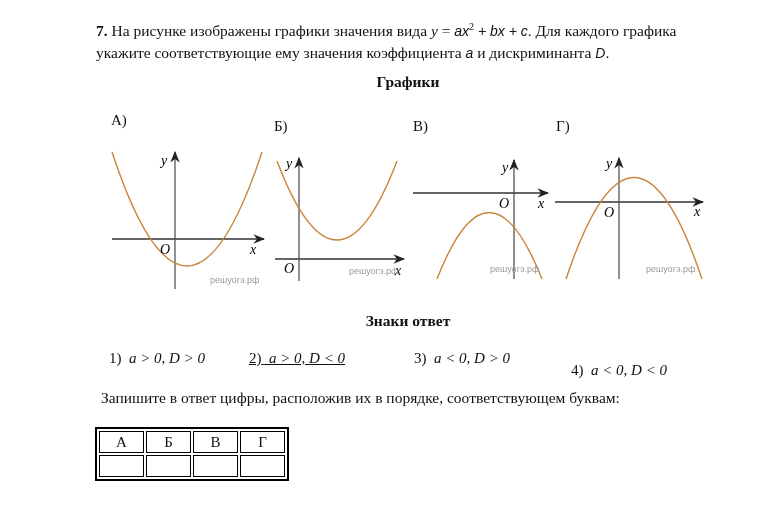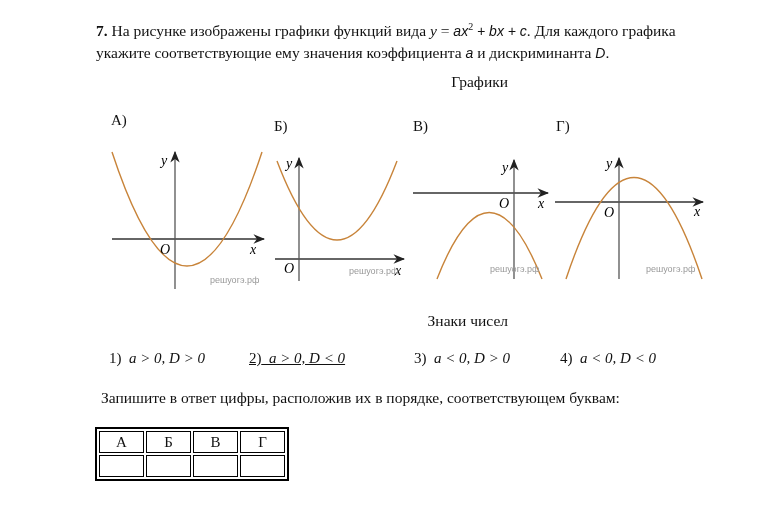--- a/index.html
+++ b/index.html
@@ -3,36 +3,36 @@
 <meta charset="utf-8">
 <style>
   html, body { margin: 0; padding: 0; background: #ffffff; }
   body { width: 760px; height: 531px; position: relative; overflow: hidden;
          font-family: "Liberation Serif", "DejaVu Serif", serif; color: #111; }
   .abs { position: absolute; }
   .problem { left: 96px; top: 16px; width: 620px; font-size: 15.5px; line-height: 21px; }
   .problem b { font-weight: bold; }
   .it { font-style: italic; }
   .itsans { font-style: italic; font-family: "Liberation Sans", sans-serif; font-size: 14px; }
-  .heading { font-weight: normal; font-size: 15.5px; text-align: right; width: 200px; }
+  .heading { font-weight: bold; font-size: 15.5px; text-align: center; width: 200px; }
   .glabel { font-size: 15px; }
   svg text { font-family: "Liberation Serif", serif; }
   .opts { top: 350px; left: 94px; width: 600px; font-size: 15px; }
   .opt { position: absolute; white-space: nowrap; }
   .instr { left: 101px; top: 389px; font-size: 15.5px; }
   table.ans { position: absolute; left: 95px; top: 427px; border: 2px solid #000;
               border-collapse: separate; border-spacing: 2px; }
   table.ans td { border: 1.5px solid #000; width: 43px; height: 20px; text-align: center;
                  font-size: 15px; padding: 0; }
 </style>
 </head>
 <body>
 
 <div class="abs problem">
-  <b>7.</b><span> На рисунке изображены графики функций вида </span><span class="it">y</span><span> = </span><span class="itsans">ax</span><sup style="font-size:10px">2</sup><span class="itsans"> + bx + c</span><span>. Для каждого графика укажите соответствующие ему значения коэффициента </span><span class="itsans">a</span><span> и дискриминанта </span><span class="itsans">D</span><span>.</span>
+  <b>7.</b><span> На рисунке изображены графики значения вида </span><span class="it">y</span><span> = </span><span class="itsans">ax</span><sup style="font-size:10px">2</sup><span class="itsans"> + bx + c</span><span>. Для каждого графика укажите соответствующие ему значения коэффициента </span><span class="itsans">a</span><span> и дискриминанта </span><span class="itsans">D</span><span>.</span>
 </div>
 
 <div class="abs heading" style="left:308px; top:73px;">Графики</div>
 
 <div class="abs glabel" style="left:111px; top:112px;">А)</div>
 <div class="abs glabel" style="left:274px; top:118px;">Б)</div>
 <div class="abs glabel" style="left:413px; top:118px;">В)</div>
 <div class="abs glabel" style="left:556px; top:118px;">Г)</div>
 
 <svg class="abs" style="left:0; top:0;" width="760" height="300">
@@ -76,36 +76,36 @@
     <line x1="555" y1="202" x2="703" y2="202" stroke="#333" stroke-width="1.3" marker-end="url(#arr)"></line>
     <line x1="619" y1="279" x2="619" y2="158" stroke="#555" stroke-width="1.3" marker-end="url(#arr)"></line>
     <path d="M566,279 Q634,76 702,279" fill="none" stroke="#c8843a" stroke-width="1.4"></path>
     <text x="606" y="168" font-style="italic" font-size="14">y</text>
     <text x="694" y="216" font-style="italic" font-size="14">x</text>
     <text x="604" y="217" font-style="italic" font-size="14">O</text>
     <text x="646" y="272" font-size="9" fill="#9a9a9a" style="font-family:'Liberation Sans',sans-serif">решуогэ.рф</text>
   </g>
 </svg>
 
-<div class="abs heading" style="left:308px; top:312px;">Знаки чисел</div>
+<div class="abs heading" style="left:308px; top:312px;">Знаки ответ</div>
 
 <div class="abs opts">
   <div class="opt" style="left:15px;">
     <span>1)</span>&nbsp;
     <span class="it">a &gt; 0, D &gt; 0</span>
   </div>
   <div class="opt" style="left:155px;text-decoration:underline;">
     <span>2)</span>&nbsp;
     <span class="it">a &gt; 0, D &lt; 0</span>
   </div>
   <div class="opt" style="left:320px;">
     <span>3)</span>&nbsp;
     <span class="it">a &lt; 0, D &gt; 0</span>
   </div>
-  <div class="opt" style="left:466px;">
+  <div class="opt" style="left:477px;margin-top:12px;">
     <span>4)</span>&nbsp;
     <span class="it">a &lt; 0, D &lt; 0</span>
   </div>
 </div>
 
 <div class="abs instr">Запишите в ответ цифры, расположив их в порядке, соответствующем буквам:</div>
 
 <table class="ans">
   <tbody>
       <tr>

